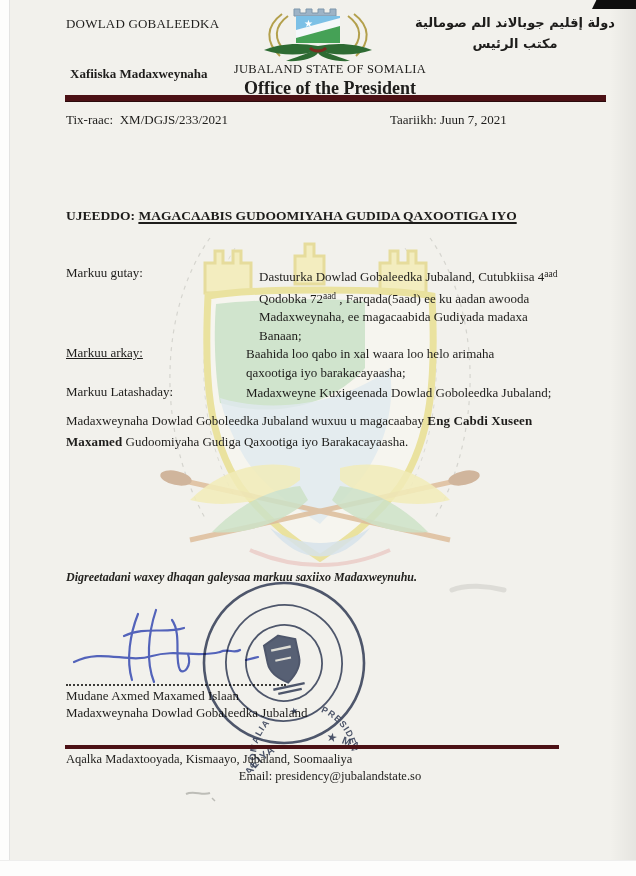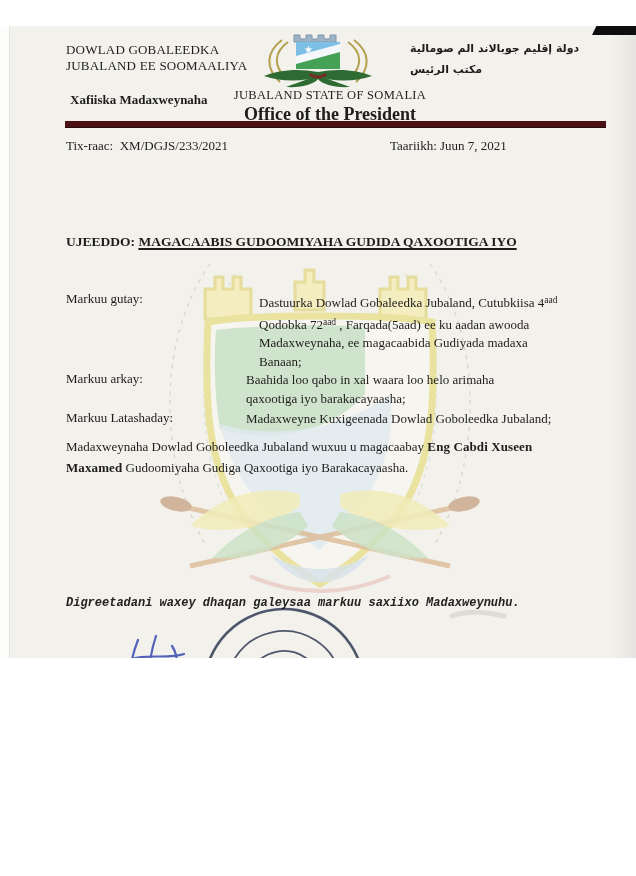--- a/index.html
+++ b/index.html
@@ -1,54 +1,54 @@
 <!DOCTYPE html>
 <html><head>
 <meta charset="utf-8">
 <style>
   html,body{margin:0;padding:0;background:#ffffff;}
   .paper{
-    position:relative;width:636px;height:632px;overflow:hidden;
+    position:relative;width:636px;height:876px;overflow:hidden;
     background:#f2f1ec;
-    font-family:"Liberation Serif", serif;color:#1e1d1b;margin-top:26px;
+    font-family:"Liberation Serif", serif;color:#1e1d1b;
   }
   .abs{position:absolute;}
   
   .edge-left{left:0;top:0;width:9px;height:876px;background:#fdfdfc;border-right:1px solid rgba(0,0,0,.10);}
   .edge-bottom{left:0;top:860px;width:636px;height:16px;background:#fdfdfc;border-top:1px solid rgba(0,0,0,.06);}
   .edge-right{right:0;top:0;width:26px;height:860px;background:linear-gradient(to right, rgba(0,0,0,0), rgba(0,0,0,.05));}
   .corner-mark{right:0;top:0;width:44px;height:9px;background:#0e0e0e;clip-path:polygon(10% 0,100% 0,100% 100%,0 100%);}
   
   .org{left:66px;top:16px;font-size:13px;line-height:16px;letter-spacing:.2px;}
   .office-so{left:70px;top:66px;font-size:13px;font-weight:bold;}
   .emblem{left:258px;top:4px;}
   .center-title{left:205px;top:62px;width:250px;text-align:center;}
   .center-title .l1{font-size:12.5px;letter-spacing:.3px;}
   .center-title .l2{font-size:18px;font-weight:bold;margin-top:1px;}
-  .arabic{left:410px;top:12px;width:210px;text-align:left;direction:rtl;
-    font-family:"DejaVu Sans", sans-serif;font-weight:bold;font-size:11px;line-height:21px;}
+  .arabic{left:410px;top:12px;width:210px;text-align:center;direction:rtl;
+    font-family:"DejaVu Sans", sans-serif;font-weight:bold;font-size:13px;line-height:21px;}
   .rule-top{left:65px;top:95px;width:541px;height:6px;background:#4c1115;border-bottom:1px solid #2c0a0c;}
   .rule-bottom{left:65px;top:745px;width:494px;height:4px;background:#4c1115;}
   
   .ref{left:66px;top:112px;font-size:13px;}
   .date{left:390px;top:112px;font-size:13px;}
   
   .subject{left:66px;top:206px;width:490px;font-size:13.5px;font-weight:bold;line-height:19px;}
   .u{text-decoration:underline;text-decoration-thickness:1.5px;text-underline-offset:2px;}
   
   .label{font-size:13px;}
   .content{font-size:13px;line-height:18.5px;}
   .c1l{left:66px;top:265px;} .c1c{left:259px;top:265px;width:340px;}
-  .c2l{left:66px;top:345px;} .c2c{left:246px;top:345px;width:340px;}
+  .c2l{left:66px;top:345px;text-decoration:underline;} .c2c{left:246px;top:345px;width:340px;}
   .c3l{left:66px;top:384px;} .c3c{left:246px;top:384px;width:360px;}
   .sup{font-size:9.5px;vertical-align:4px;}
   .appointment{left:66px;top:410px;width:524px;font-size:13px;line-height:21px;}
   .appointment b{letter-spacing:.1px;}
   
-  .decree{left:66px;top:570px;font-family:Liberation Mono, monospace;font-style:italic;font-weight:bold;font-size:12px;color:#23221f;}
+  .decree{left:66px;top:570px;font-family:Liberation Serif, serif;font-style:italic;font-weight:bold;font-size:12px;color:#23221f;}
   
   .sig-svg{left:68px;top:604px;}
   .dotline{left:66px;top:681px;width:220px;height:3px;border-bottom:2px dotted #3c3b38;}
   .sig-name{left:66px;top:688px;font-size:13px;}
   .sig-title{left:66px;top:705px;font-size:13px;}
   .stamp{left:184px;top:563px;width:200px;height:200px;transform:rotate(-12deg);mix-blend-mode:multiply;opacity:.92;}
   
   .addr{left:66px;top:752px;font-size:12.5px;}
   .email{left:160px;top:769px;width:340px;text-align:center;font-size:12.5px;}
   .watermark{left:150px;top:218px;opacity:.5;}
@@ -94,21 +94,20 @@
     </g>
   </svg>
 
   <div class="abs edge-right"></div>
   <div class="abs edge-left"></div>
   <div class="abs edge-bottom"></div>
   <div class="abs corner-mark"></div>
 
   <div class="abs org">
     <div>DOWLAD GOBALEEDKA</div>
-    <div>JUBALAND EE SOOMAALIYA</div>
   </div>
   <div class="abs office-so">Xafiiska Madaxweynaha</div>
 
   <svg class="abs emblem" width="120" height="58" viewBox="0 0 120 58">
 
     <path d="M36,12 v-7 h6 v4 h6 v-4 h6 v4 h6 v-4 h6 v4 h6 v-4 h6 v7 z" fill="#9db3c6" stroke="#7e97ab" stroke-width="1"></path>
 
     <rect x="38" y="12" width="44" height="27" fill="#45a156"></rect>
     <polygon points="38,12 82,12 82,16 38,30" fill="#7cc0e6"></polygon>
     <polygon points="38,26 82,14 82,22 38,34" fill="#f5f8fa"></polygon>

